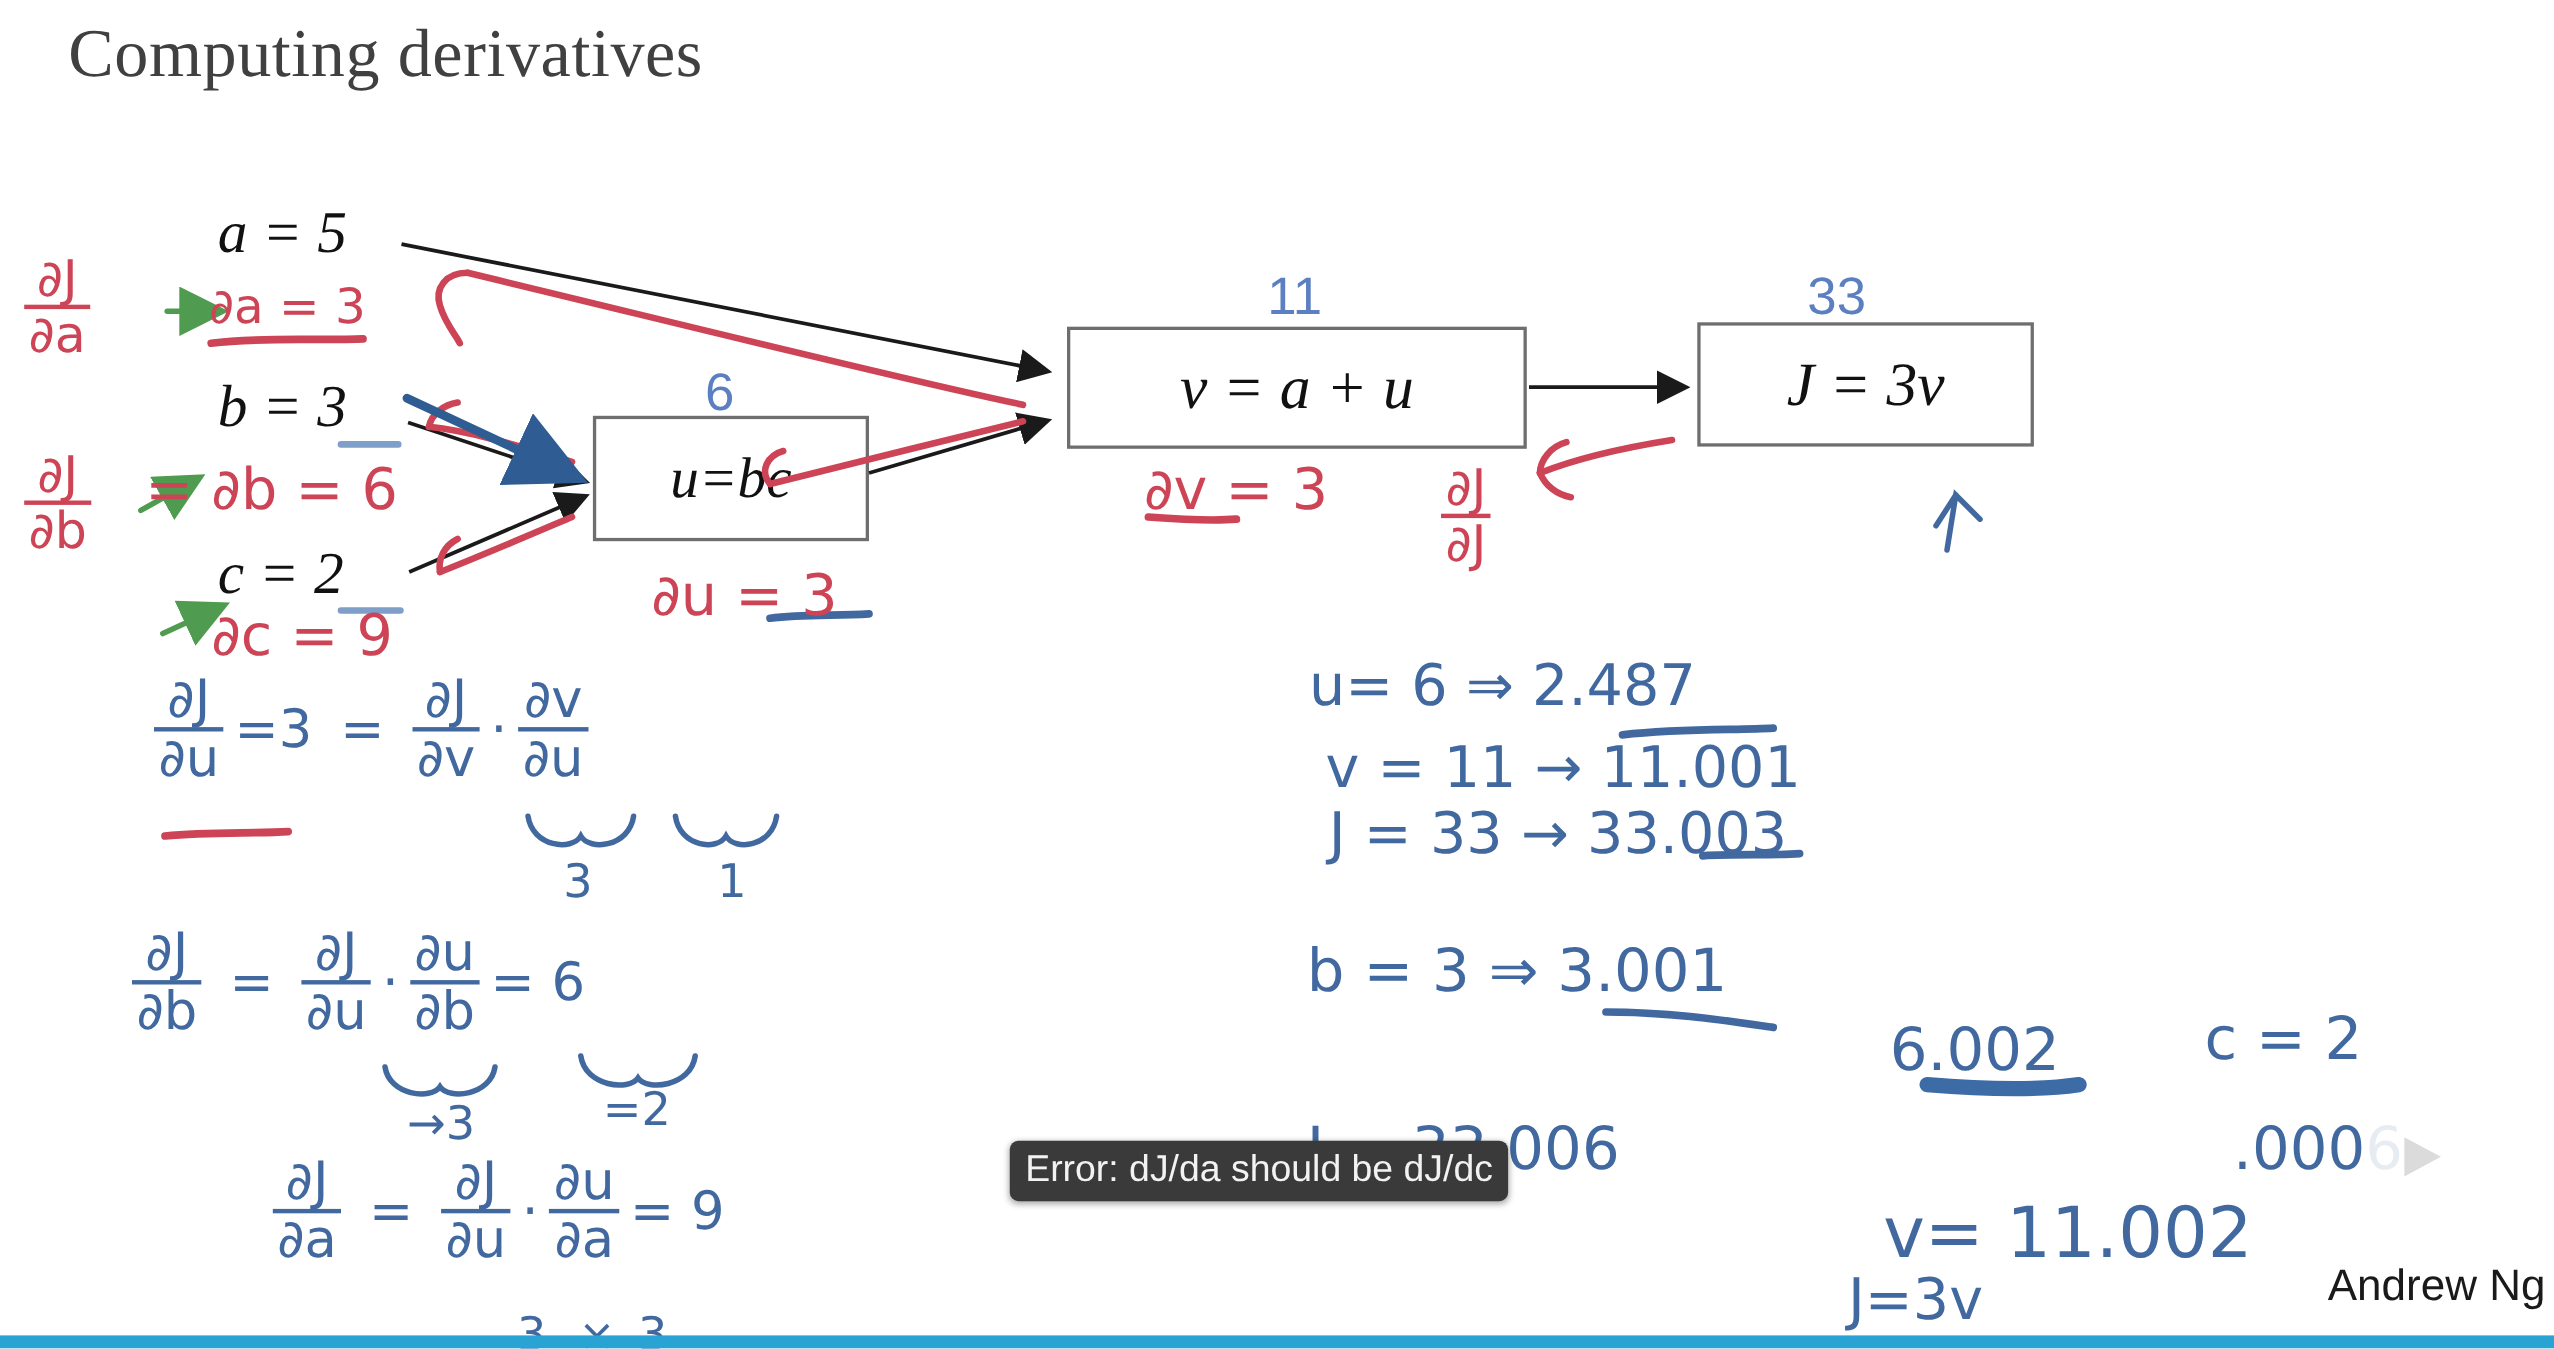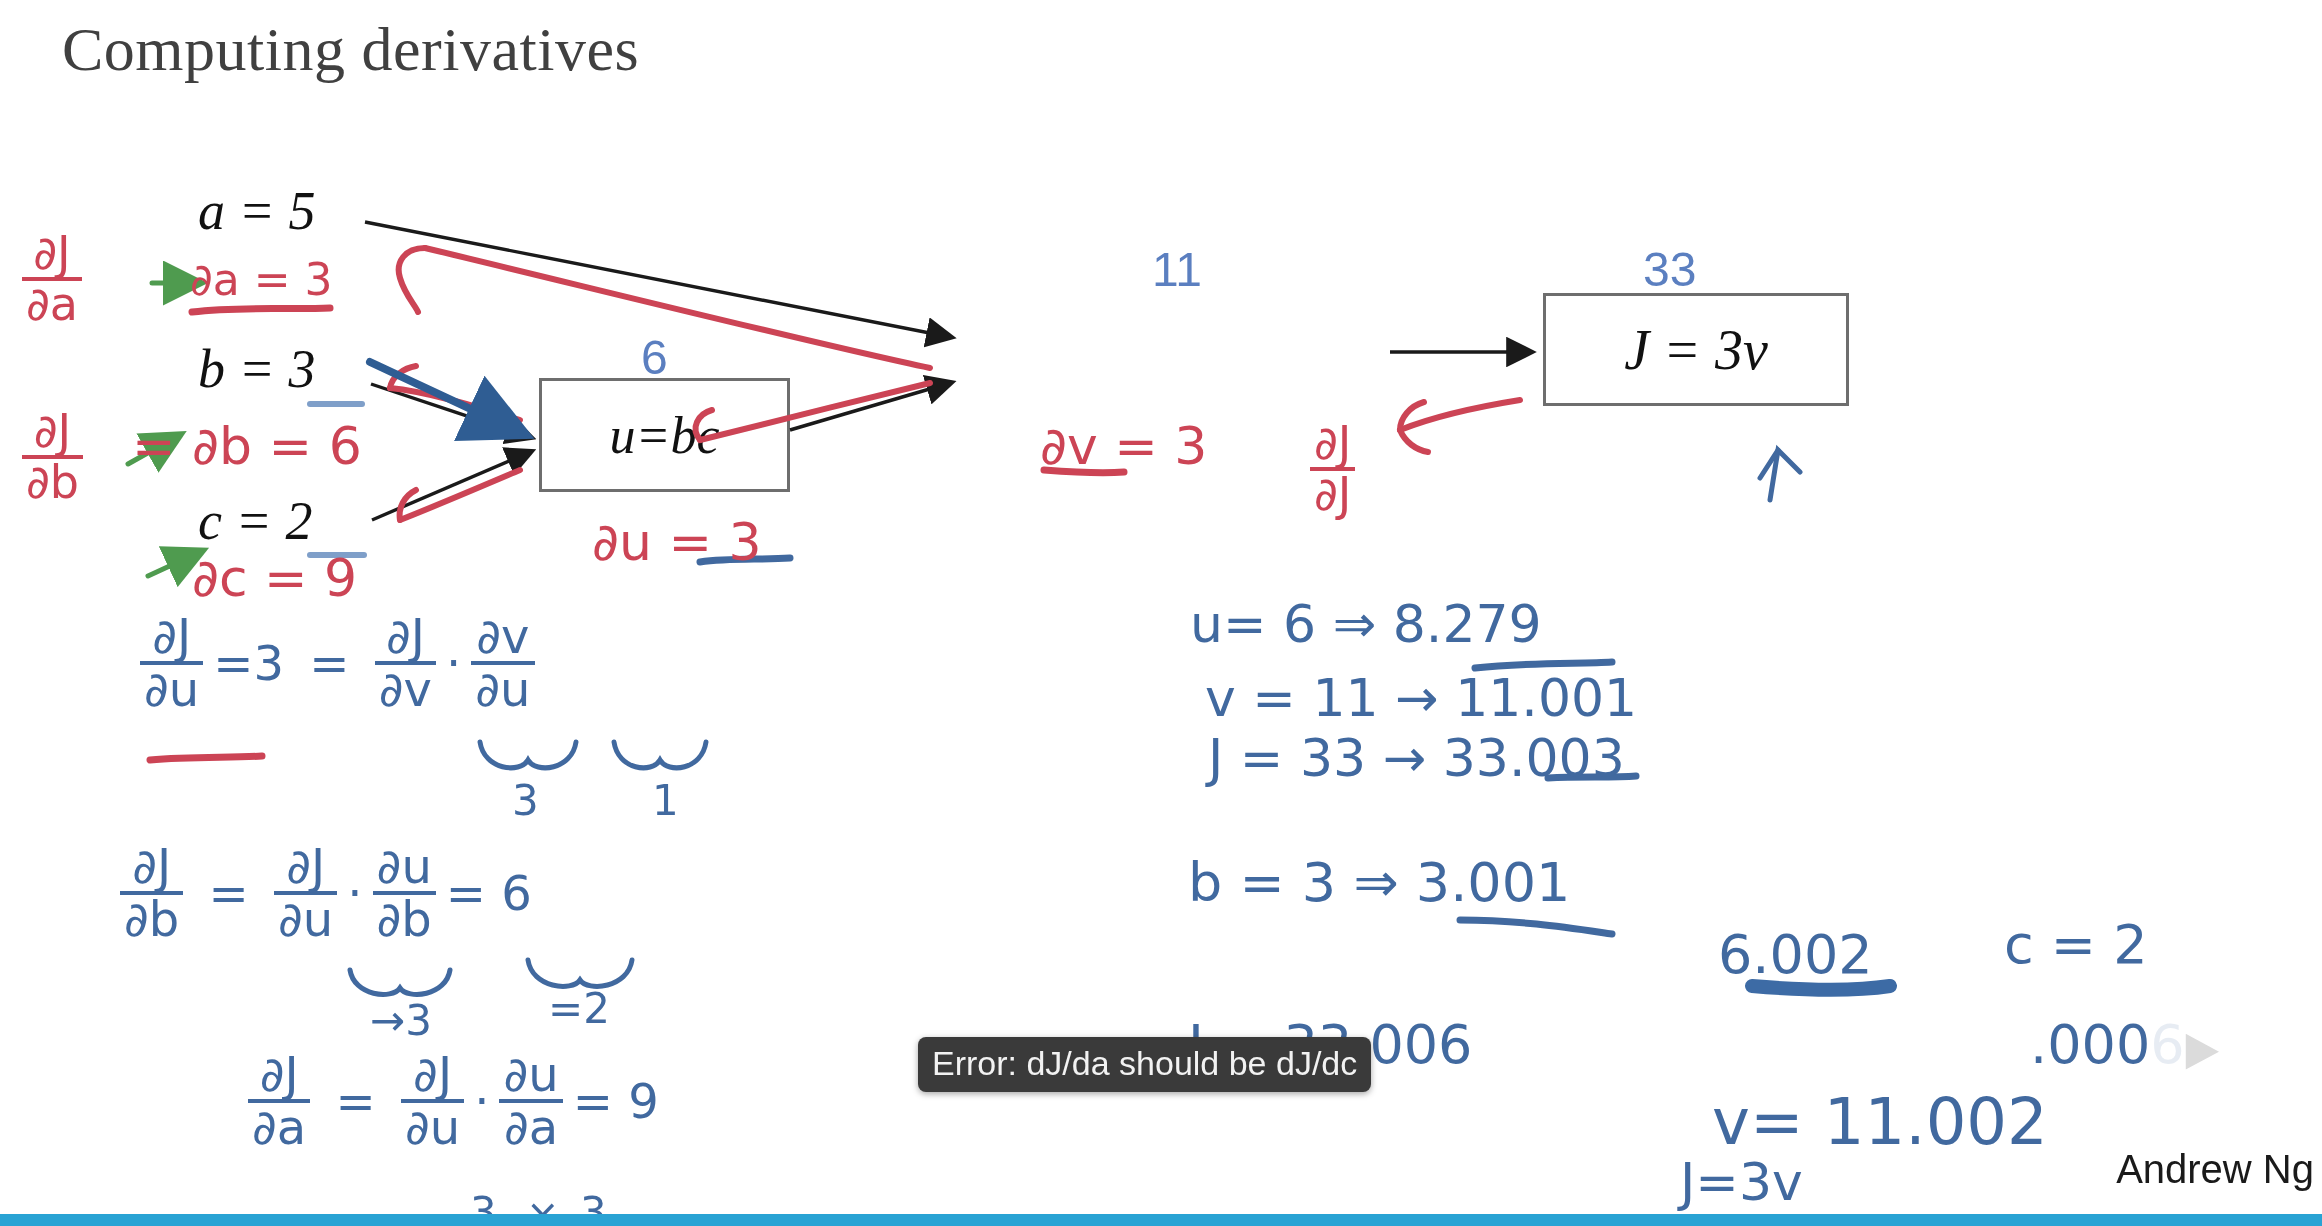--- a/index.html
+++ b/index.html
@@ -102,20 +102,23 @@
 
   <div class="mono-math" style="left:198px;top:180px;">a = 5</div>
   <div class="mono-math" style="left:198px;top:338px;">b = 3</div>
   <div class="mono-math" style="left:198px;top:490px;">c = 2</div>
 
   <div class="ebox" style="left:539px;top:378px;width:245px;height:108px;font-size:52px;">
     <span>u=bc</span>
   </div>
   <div class="boxval" style="left:641px;top:330px;">6</div>
 
+  <div class="ebox" style="left:970px;top:297px;width:412px;height:105px;font-size:56px;">
+    <span>v = a + u</span>
+  </div>
   <div class="boxval" style="left:1152px;top:242px;">11</div>
 
   <div class="ebox" style="left:1543px;top:293px;width:300px;height:107px;font-size:56px;">
     <span>J = 3v</span>
   </div>
   <div class="boxval" style="left:1643px;top:242px;">33</div>
 
   <svg class="ink" viewBox="0 0 2322 1226">
     <defs>
       <marker id="ah-black" markerWidth="9" markerHeight="9" refX="7" refY="4.5" orient="auto">
@@ -289,21 +292,21 @@
         <span class="num">∂u</span>
         <span class="den">∂a</span>
       </span>
       <span>= 9</span>
     </span>
   </div>
   <div class="hw blue" style="left:470px;top:1192px;font-size:42px;">3</div>
   <div class="hw blue" style="left:526px;top:1194px;font-size:40px;">×</div>
   <div class="hw blue" style="left:580px;top:1192px;font-size:42px;">3</div>
 
-  <div class="hw blue" style="left:1190px;top:598px;font-size:52px;">u= 6   ⇒ 8.279</div>
+  <div class="hw blue" style="left:1190px;top:598px;font-size:52px;">u= 6   ⇒ 2.487</div>
   <div class="hw blue" style="left:1205px;top:672px;font-size:52px;">v = 11   → 11.001</div>
   <div class="hw blue" style="left:1208px;top:732px;font-size:52px;">J = 33 → 33.003</div>
 
   <div class="hw blue" style="left:1188px;top:856px;font-size:54px;">b = 3  ⇒ 3.001</div>
   <div class="hw blue" style="left:1188px;top:1018px;font-size:54px;">J = 33.006</div>
 
   <div class="hw blue" style="left:1718px;top:928px;font-size:54px;">6.002</div>
   <div class="hw blue" style="left:2004px;top:918px;font-size:54px;">c = 2</div>
   <div class="hw blue" style="left:2030px;top:1018px;font-size:54px;">.0006</div>
   <div class="hw blue" style="left:1680px;top:1090px;font-size:64px;margin-left:32px;">v= 11.002</div>

